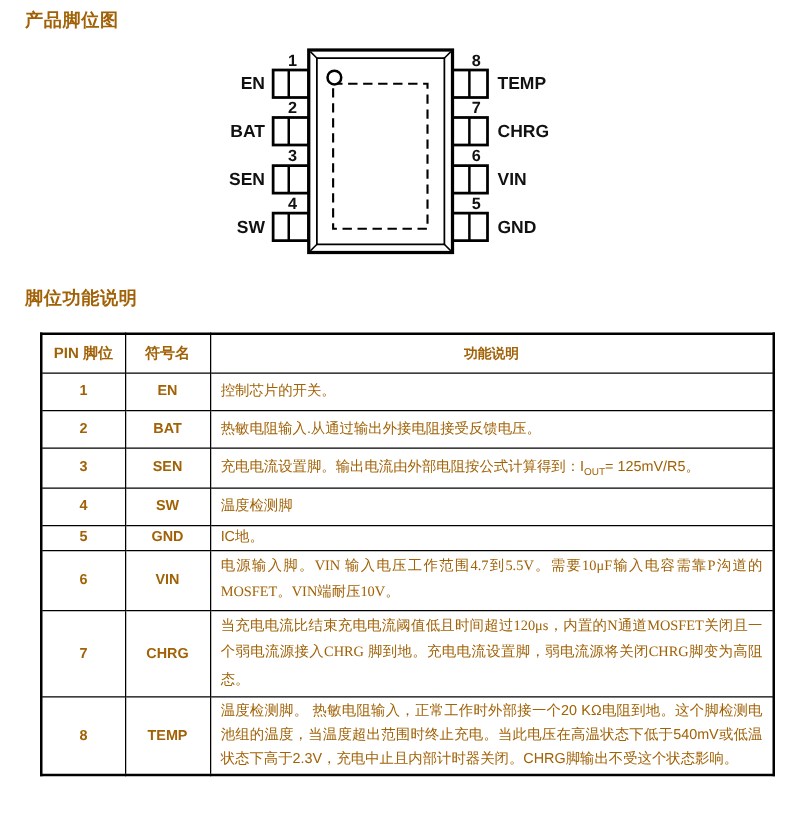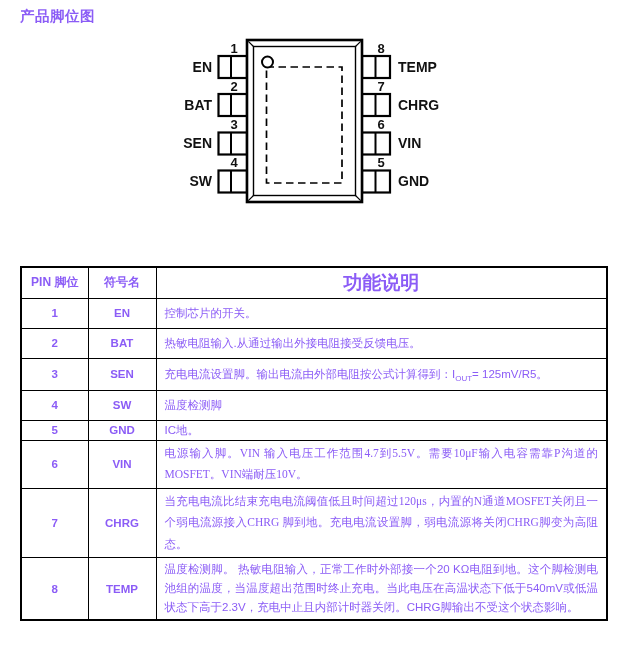--- a/index.html
+++ b/index.html
@@ -2,21 +2,21 @@
 <html><head>
 <meta charset="utf-8">
 <style>
   html,body{margin:0;padding:0;background:#ffffff;}
   .page{
     position:relative;
     width:630px;
     height:655px;
     background:#ffffff;
     font-family:"Liberation Sans","DejaVu Sans",sans-serif;
-    color:#8b5cf6;
+    color:#a16207;
     overflow:hidden;
   }
   .doc-title{
     position:absolute;
     left:20px;
     top:7px;
     font-size:14.5px;
     font-weight:bold;
     letter-spacing:0.5px;
   }
@@ -36,35 +36,35 @@
     height:185px;
   }
   .diagram-svg text{
     font-family:"Liberation Sans","DejaVu Sans",sans-serif;
     fill:#111111;
   }
   .pin-num{font-size:13px;font-weight:bold;}
   .pin-lab{font-size:14px;font-weight:bold;}
   table.pin-table{
     position:absolute;
-    left:20px;
+    left:32px;
     top:266px;
     width:586px;
     border-collapse:collapse;
     table-layout:fixed;
     border:2.2px solid #000000;
     padding-left:43px;
   }
   table.pin-table th, table.pin-table td{
     border:1.4px solid #000000;
     vertical-align:middle;
     overflow:hidden;
   }
   th.hdr{font-size:12px;font-weight:bold;text-align:center;}
-  th.hdr-func{font-size:19px;}
+  th.hdr-func{font-size:11px;}
   tr.hrow{height:31px;}
   tr.r1{height:30px;} tr.r2{height:30px;} tr.r3{height:32px;}
   tr.r4{height:30px;} tr.r5{height:19px;} tr.r6{height:44px;}
   tr.r7{height:43px;} tr.r8{height:57px;}
   td.pin, td.sym{
     text-align:center;
     font-weight:bold;
     font-size:11.5px;
   }
   td.desc{
@@ -149,20 +149,21 @@
     <rect x="247" y="10" width="115" height="162" fill="#ffffff" stroke="#000" stroke-width="2.6"></rect>
     <rect x="253.5" y="16.5" width="102" height="149" fill="none" stroke="#000" stroke-width="1.4"></rect>
     <line x1="248.3" y1="11.3" x2="254" y2="17" stroke="#000" stroke-width="1.2"></line>
     <line x1="360.7" y1="11.3" x2="355" y2="17" stroke="#000" stroke-width="1.2"></line>
     <line x1="248.3" y1="170.7" x2="254" y2="165" stroke="#000" stroke-width="1.2"></line>
     <line x1="360.7" y1="170.7" x2="355" y2="165" stroke="#000" stroke-width="1.2"></line>
     <rect x="266.5" y="37" width="75.5" height="116" fill="none" stroke="#000" stroke-width="1.7" stroke-dasharray="7.5 4.5"></rect>
     <circle cx="267.5" cy="32" r="5.5" fill="#ffffff" stroke="#000" stroke-width="2"></circle>
   </svg>
 
+  <div class="section-title">脚位功能说明</div>
 
   <table class="pin-table">
     <colgroup>
       <col style="width:67px">
       <col style="width:68px">
       <col style="width:451px">
     </colgroup>
     <thead>
       <tr class="hrow">
         <th class="hdr">PIN 脚位</th>

